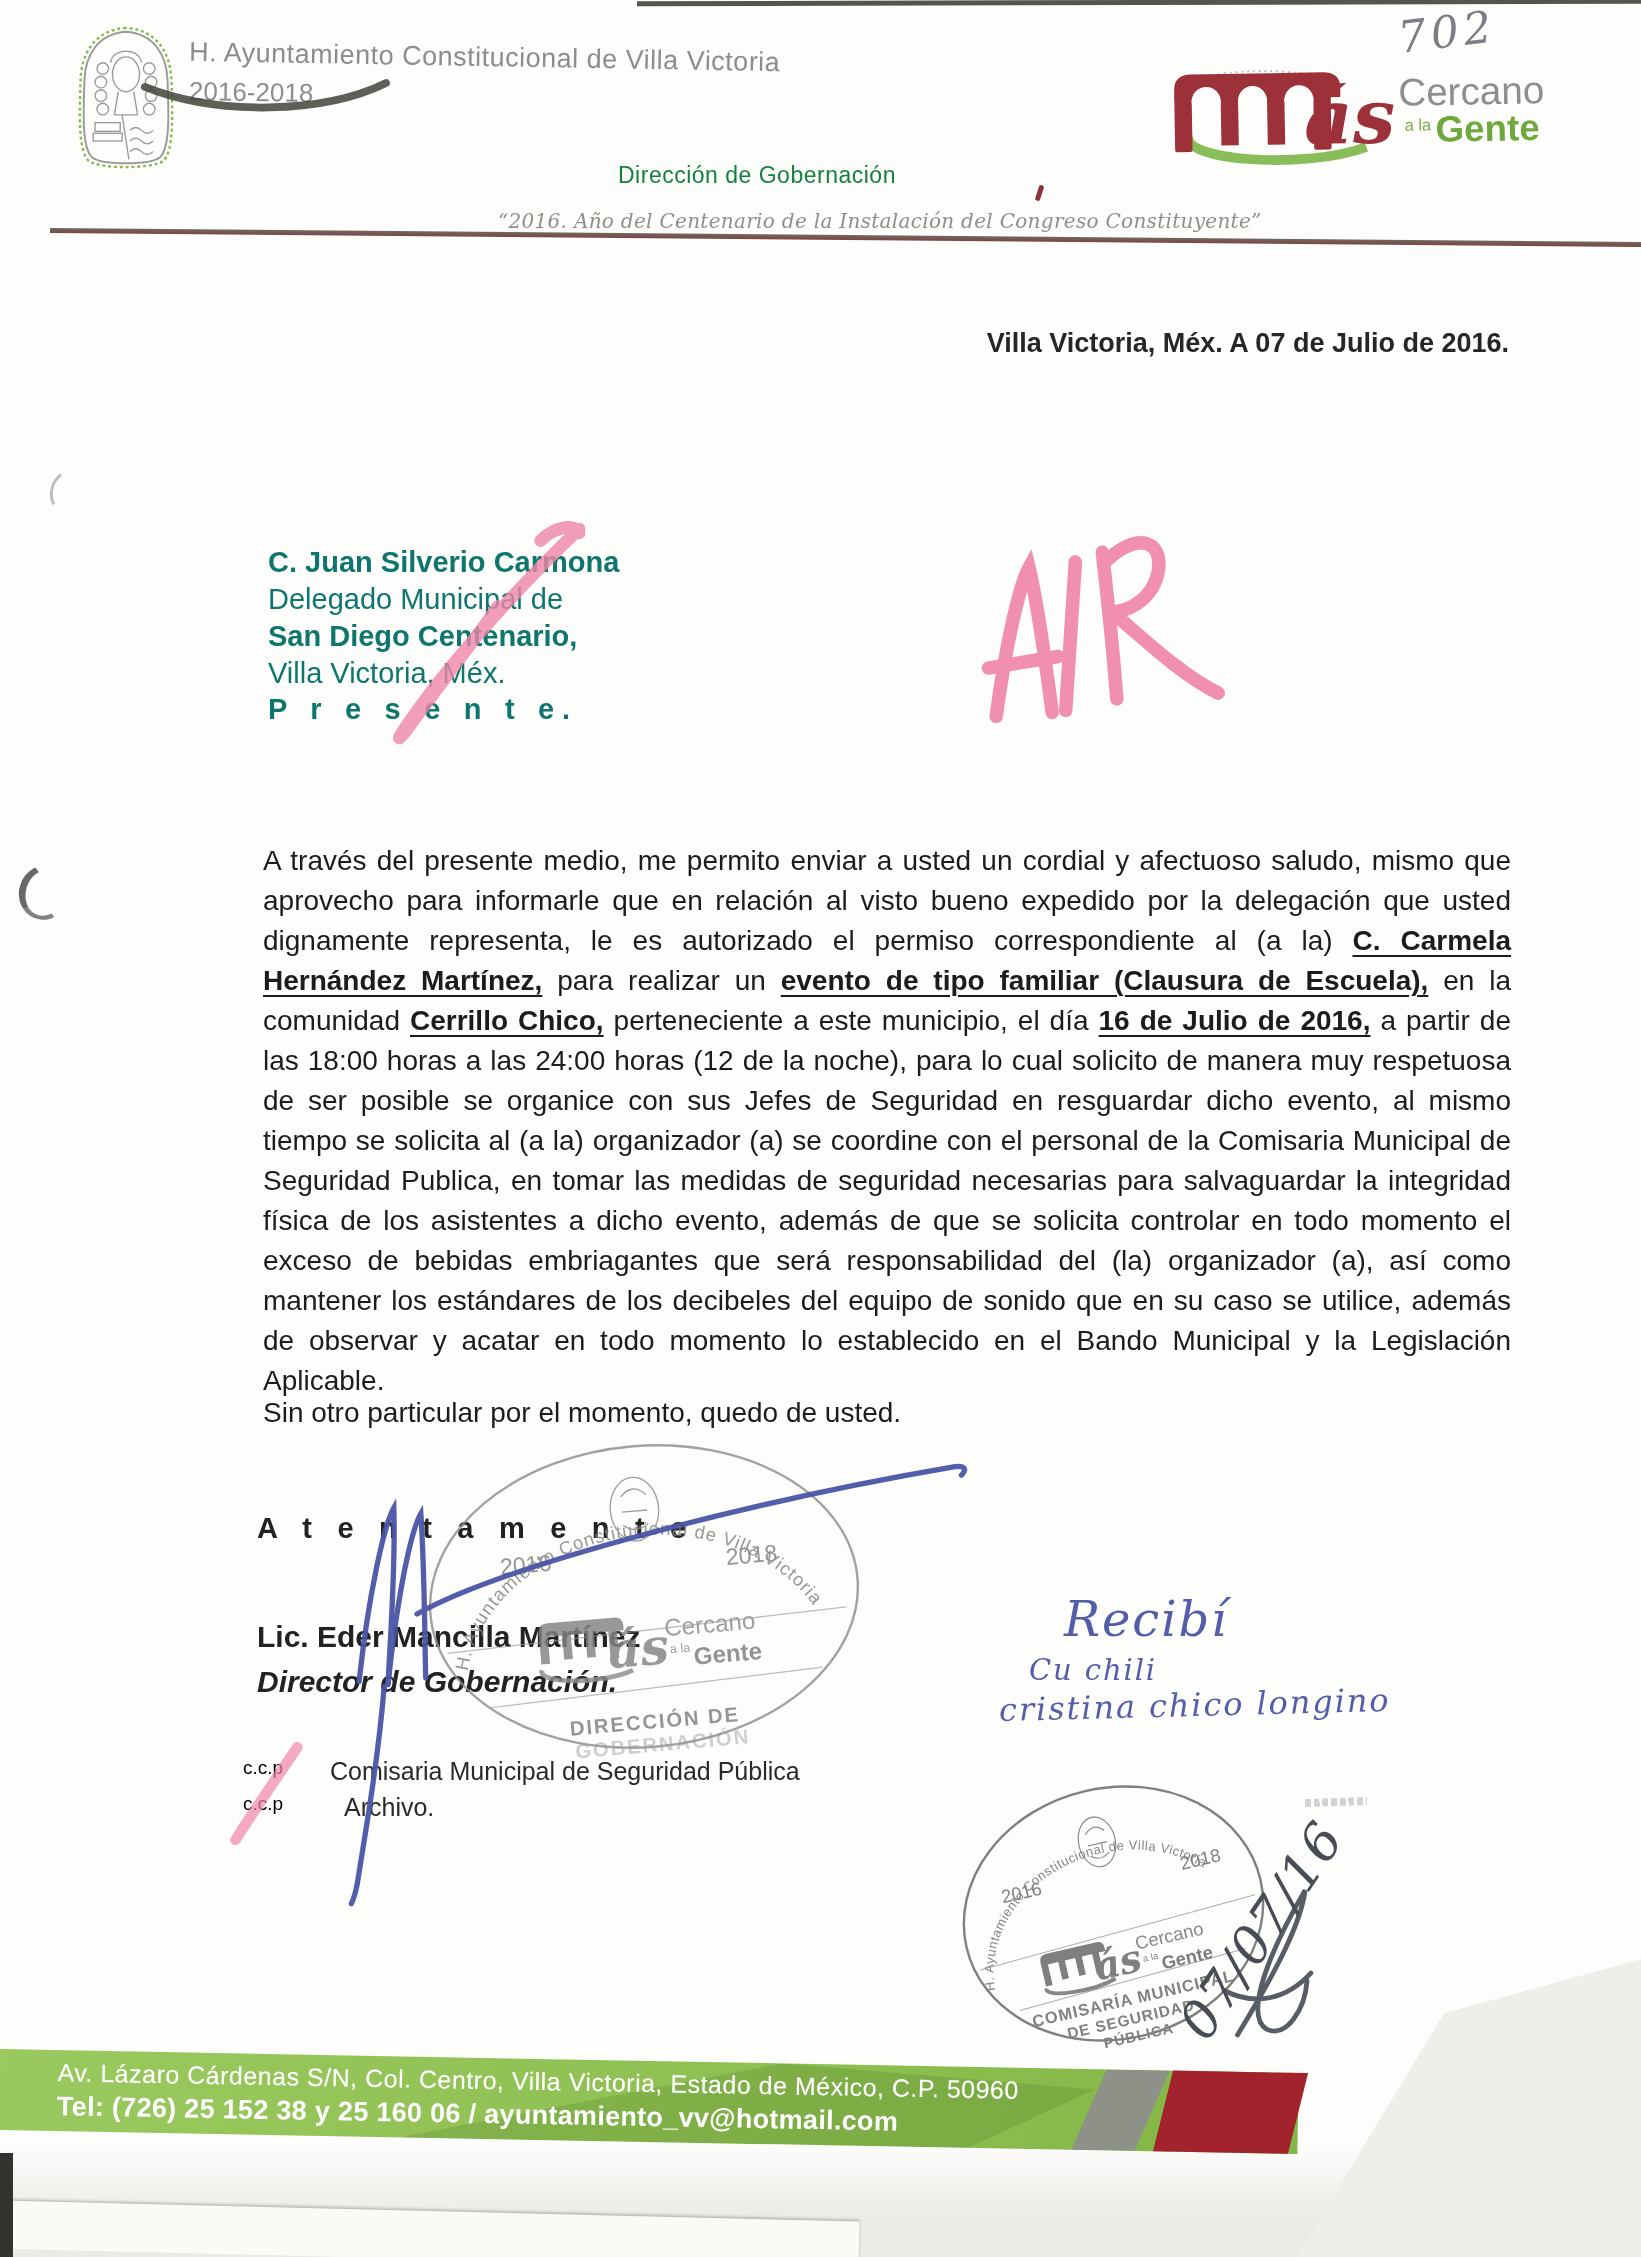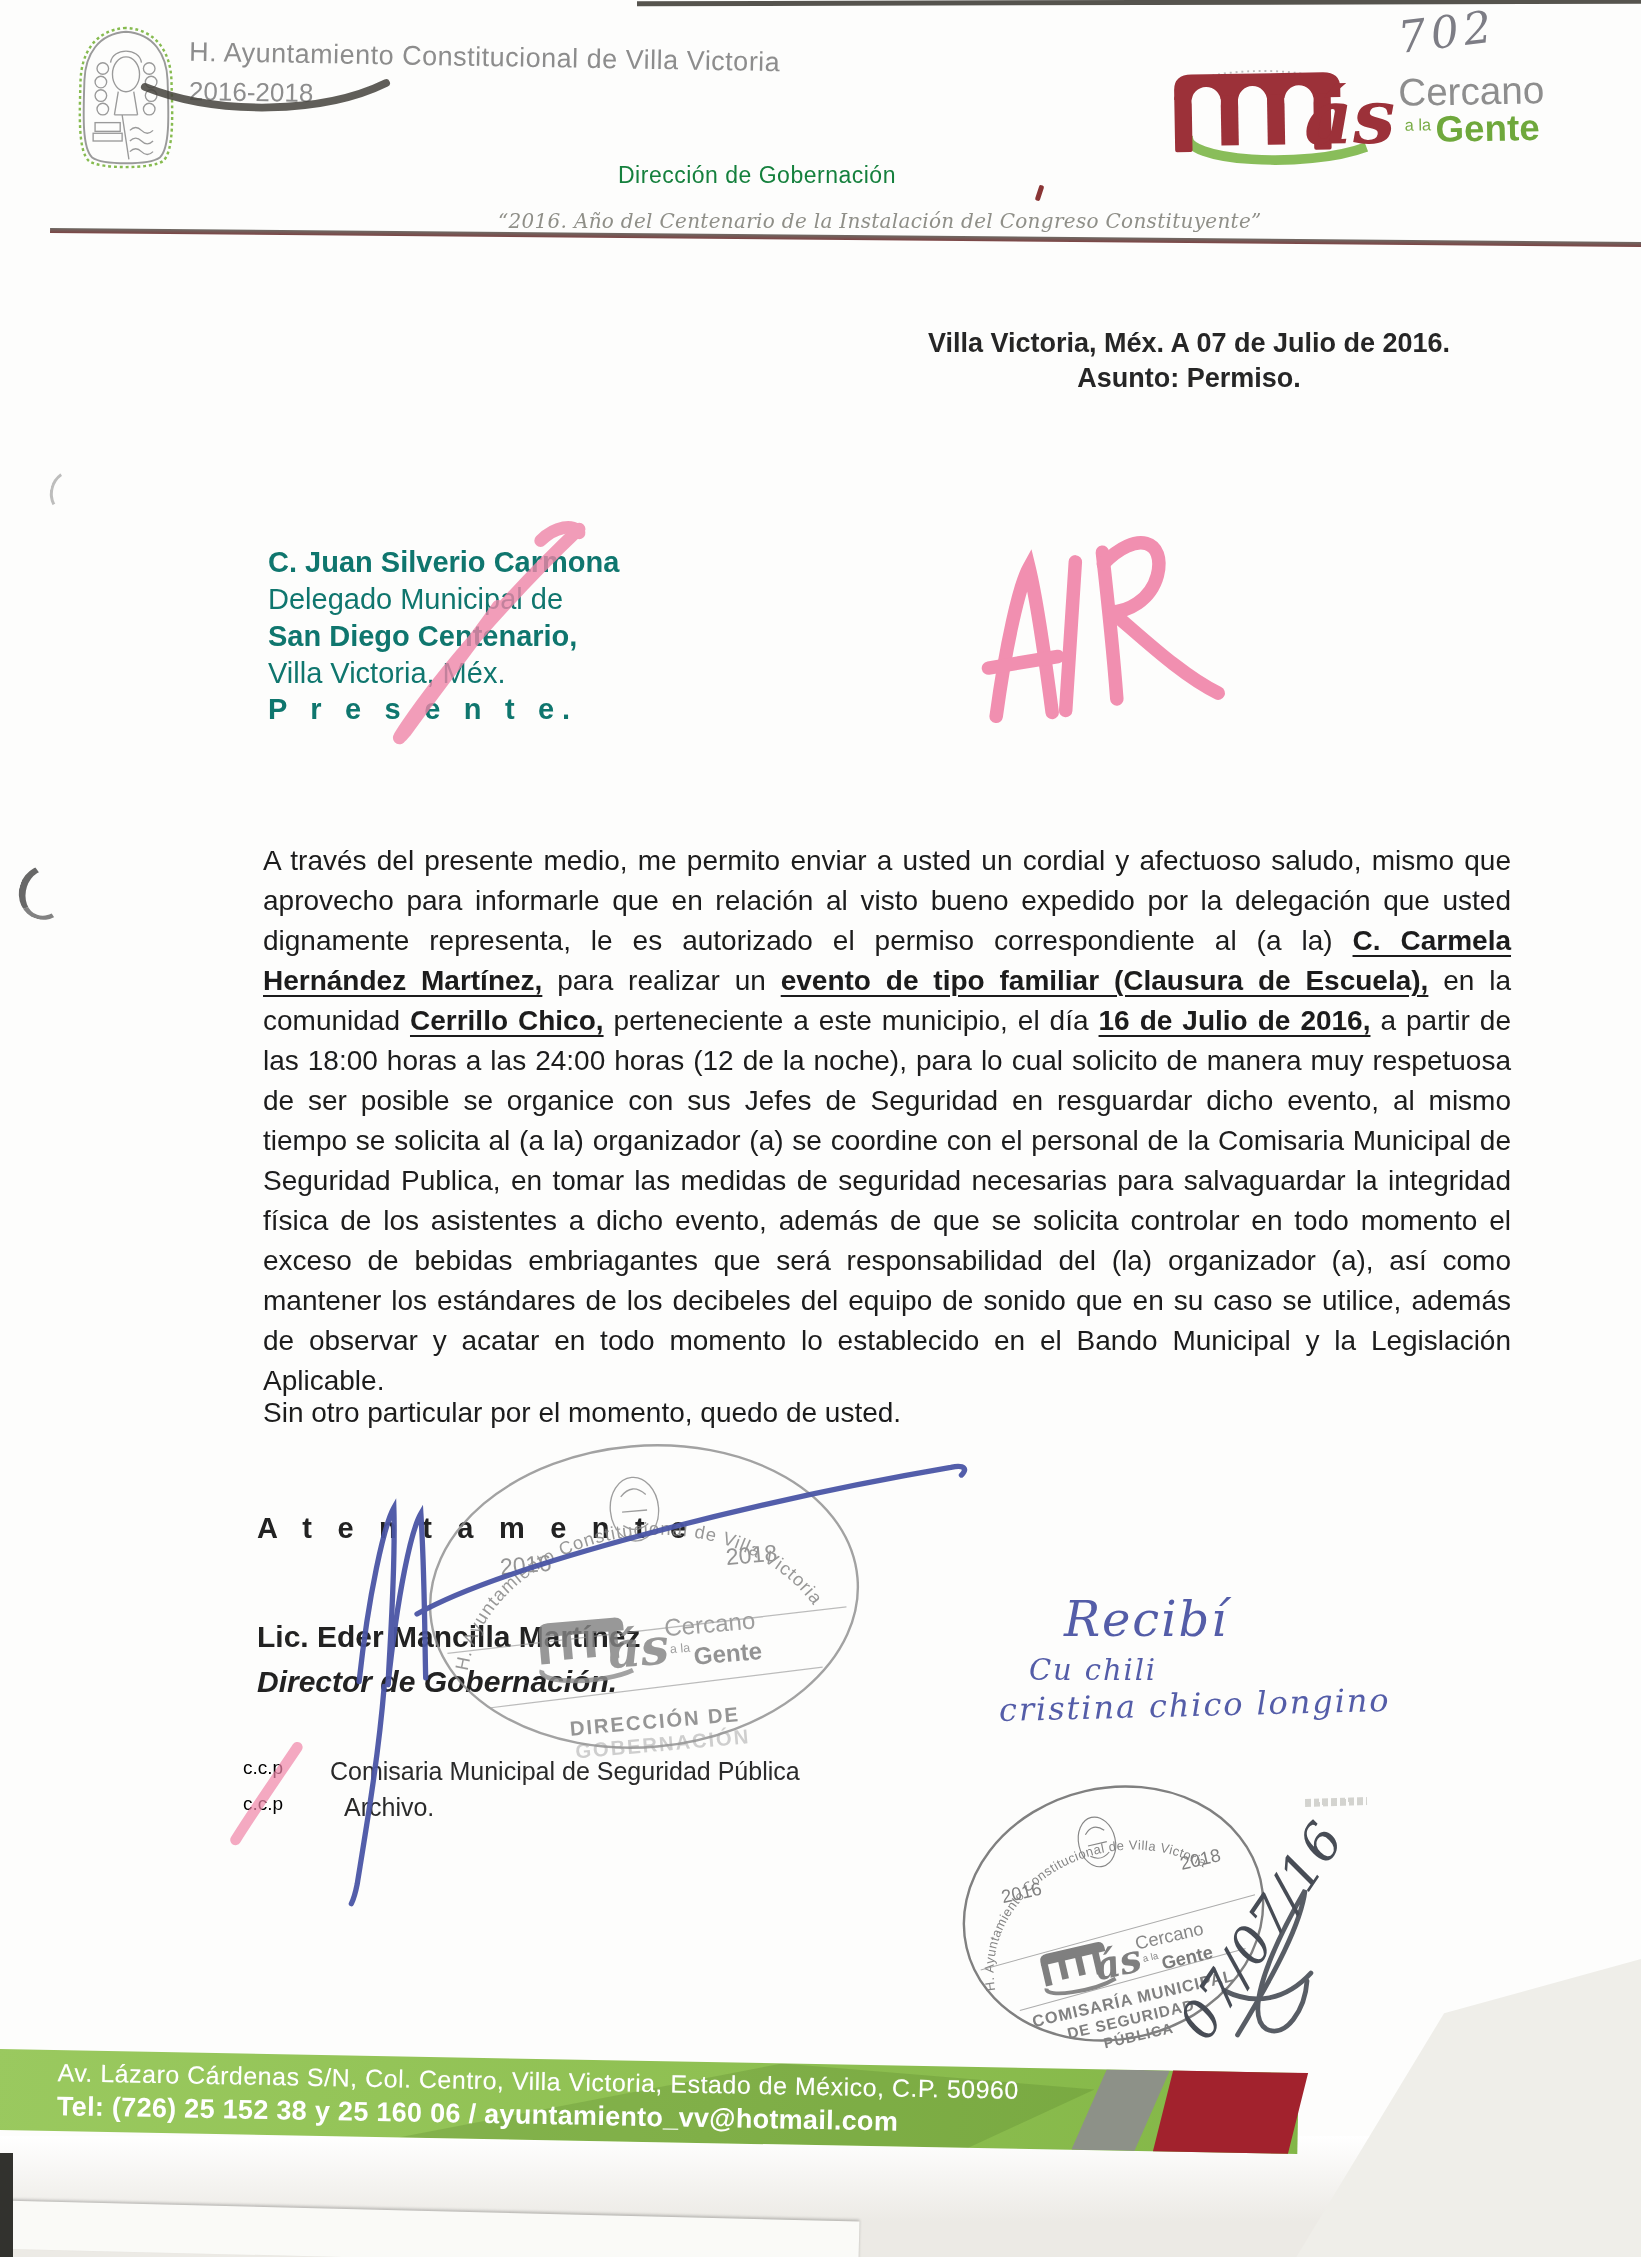--- a/index.html
+++ b/index.html
@@ -17,21 +17,21 @@
   .topline{position:absolute;left:637px;top:0;width:1004px;height:4.8px;background:#56544e;transform:rotate(-.15deg);}
   .rule{position:absolute;left:50px;top:235px;width:1593px;height:4.8px;transform:rotate(.5deg);
         background:linear-gradient(to bottom,#6e6a64,#7c4444);}
   .fleuron{position:absolute;left:1037px;top:185px;width:4.8px;height:16.4px;background:#8a3535;
            border-radius:1.9px;transform:rotate(18deg);}
   .smudge{position:absolute;left:1305px;top:1798px;width:62px;height:7.7px;opacity:.8;transform:rotate(-2deg);
           background:repeating-linear-gradient(90deg,#c9c9c4 0 5.8px,transparent 5.8px 8.7px);}
   
   .mas-logo{position:absolute;left:1161px;top:54px;width:425px;height:116px;transform:rotate(-1deg);}
   
-  .meta-block{position:absolute;left:869px;top:326px;width:640px;text-align:center;
+  .meta-block{position:absolute;left:869px;top:326px;width:640px;text-align:right;
               font-size:27px;font-weight:bold;color:#262626;line-height:35px;}
   
   .rcpt{left:268px;color:#0f766e;font-size:29px;}
   .rcpt.b{font-weight:bold;}
   
   .body-text{position:absolute;left:263px;top:813px;width:1248px;font-size:28px;line-height:40px;
              text-align:justify;color:#1c1c1c;}
   .body-text .b{font-weight:bold;}
   .body-text .u{text-decoration:underline;text-decoration-thickness:2.4px;text-underline-offset:4.8px;}
   .closing{left:263px;top:1397px;font-size:28px;color:#1c1c1c;}
@@ -132,21 +132,20 @@
     <text x="246" y="54" font-size="40" fill="#8e8e8e">Cercano</text>
     <text x="252" y="80" font-size="17" fill="#79ad47">a la</text>
     <text x="284" y="92" font-size="38" font-weight="bold" fill="#6fa83c">Gente</text>
   </svg>
 
   <div class="rule"></div>
   <div class="fleuron"></div>
 
   <div class="meta-block">
     <div>Villa Victoria, Méx. A 07 de Julio de 2016.</div>
-    <div>Asunto: Permiso.</div>
   </div>
 
   <div class="t rcpt b" style="top:546px">C. Juan Silverio Carmona</div>
   <div class="t rcpt" style="top:583px">Delegado Municipal de</div>
   <div class="t rcpt b" style="top:620px">San Diego Centenario,</div>
   <div class="t rcpt" style="top:657px">Villa Victoria, Méx.</div>
   <div class="t rcpt b" style="top:693px;letter-spacing:7.7px">P r e s e n t e.</div>
 
   <p class="body-text"><span>A través del presente medio, me permito enviar a usted un cordial y afectuoso saludo, mismo que aprovecho para informarle que en relación al visto bueno expedido por la delegación que usted dignamente representa, le es autorizado el permiso correspondiente al (a la) </span><span class="b u">C. Carmela Hernández Martínez,</span><span> para realizar un </span><span class="b u">evento de tipo familiar (Clausura de Escuela),</span><span> en la comunidad </span><span class="b u">Cerrillo Chico,</span><span> perteneciente a este municipio, el día </span><span class="b u">16 de Julio de 2016,</span><span> a partir de las 18:00 horas a las 24:00 horas (12 de la noche), para lo cual solicito de manera muy respetuosa de ser posible se organice con sus Jefes de Seguridad en resguardar dicho evento, al mismo tiempo se solicita al (a la) organizador (a) se coordine con el personal de la Comisaria Municipal de Seguridad Publica, en tomar las medidas de seguridad necesarias para salvaguardar la integridad física de los asistentes a dicho evento, además de que se solicita controlar en todo momento el exceso de bebidas embriagantes que será responsabilidad del (la) organizador (a), así como mantener los estándares de los decibeles del equipo de sonido que en su caso se utilice, además de observar y acatar en todo momento lo establecido en el Bando Municipal y la Legislación Aplicable.</span></p>
   <div class="t closing">Sin otro particular por el momento, quedo de usted.</div>

